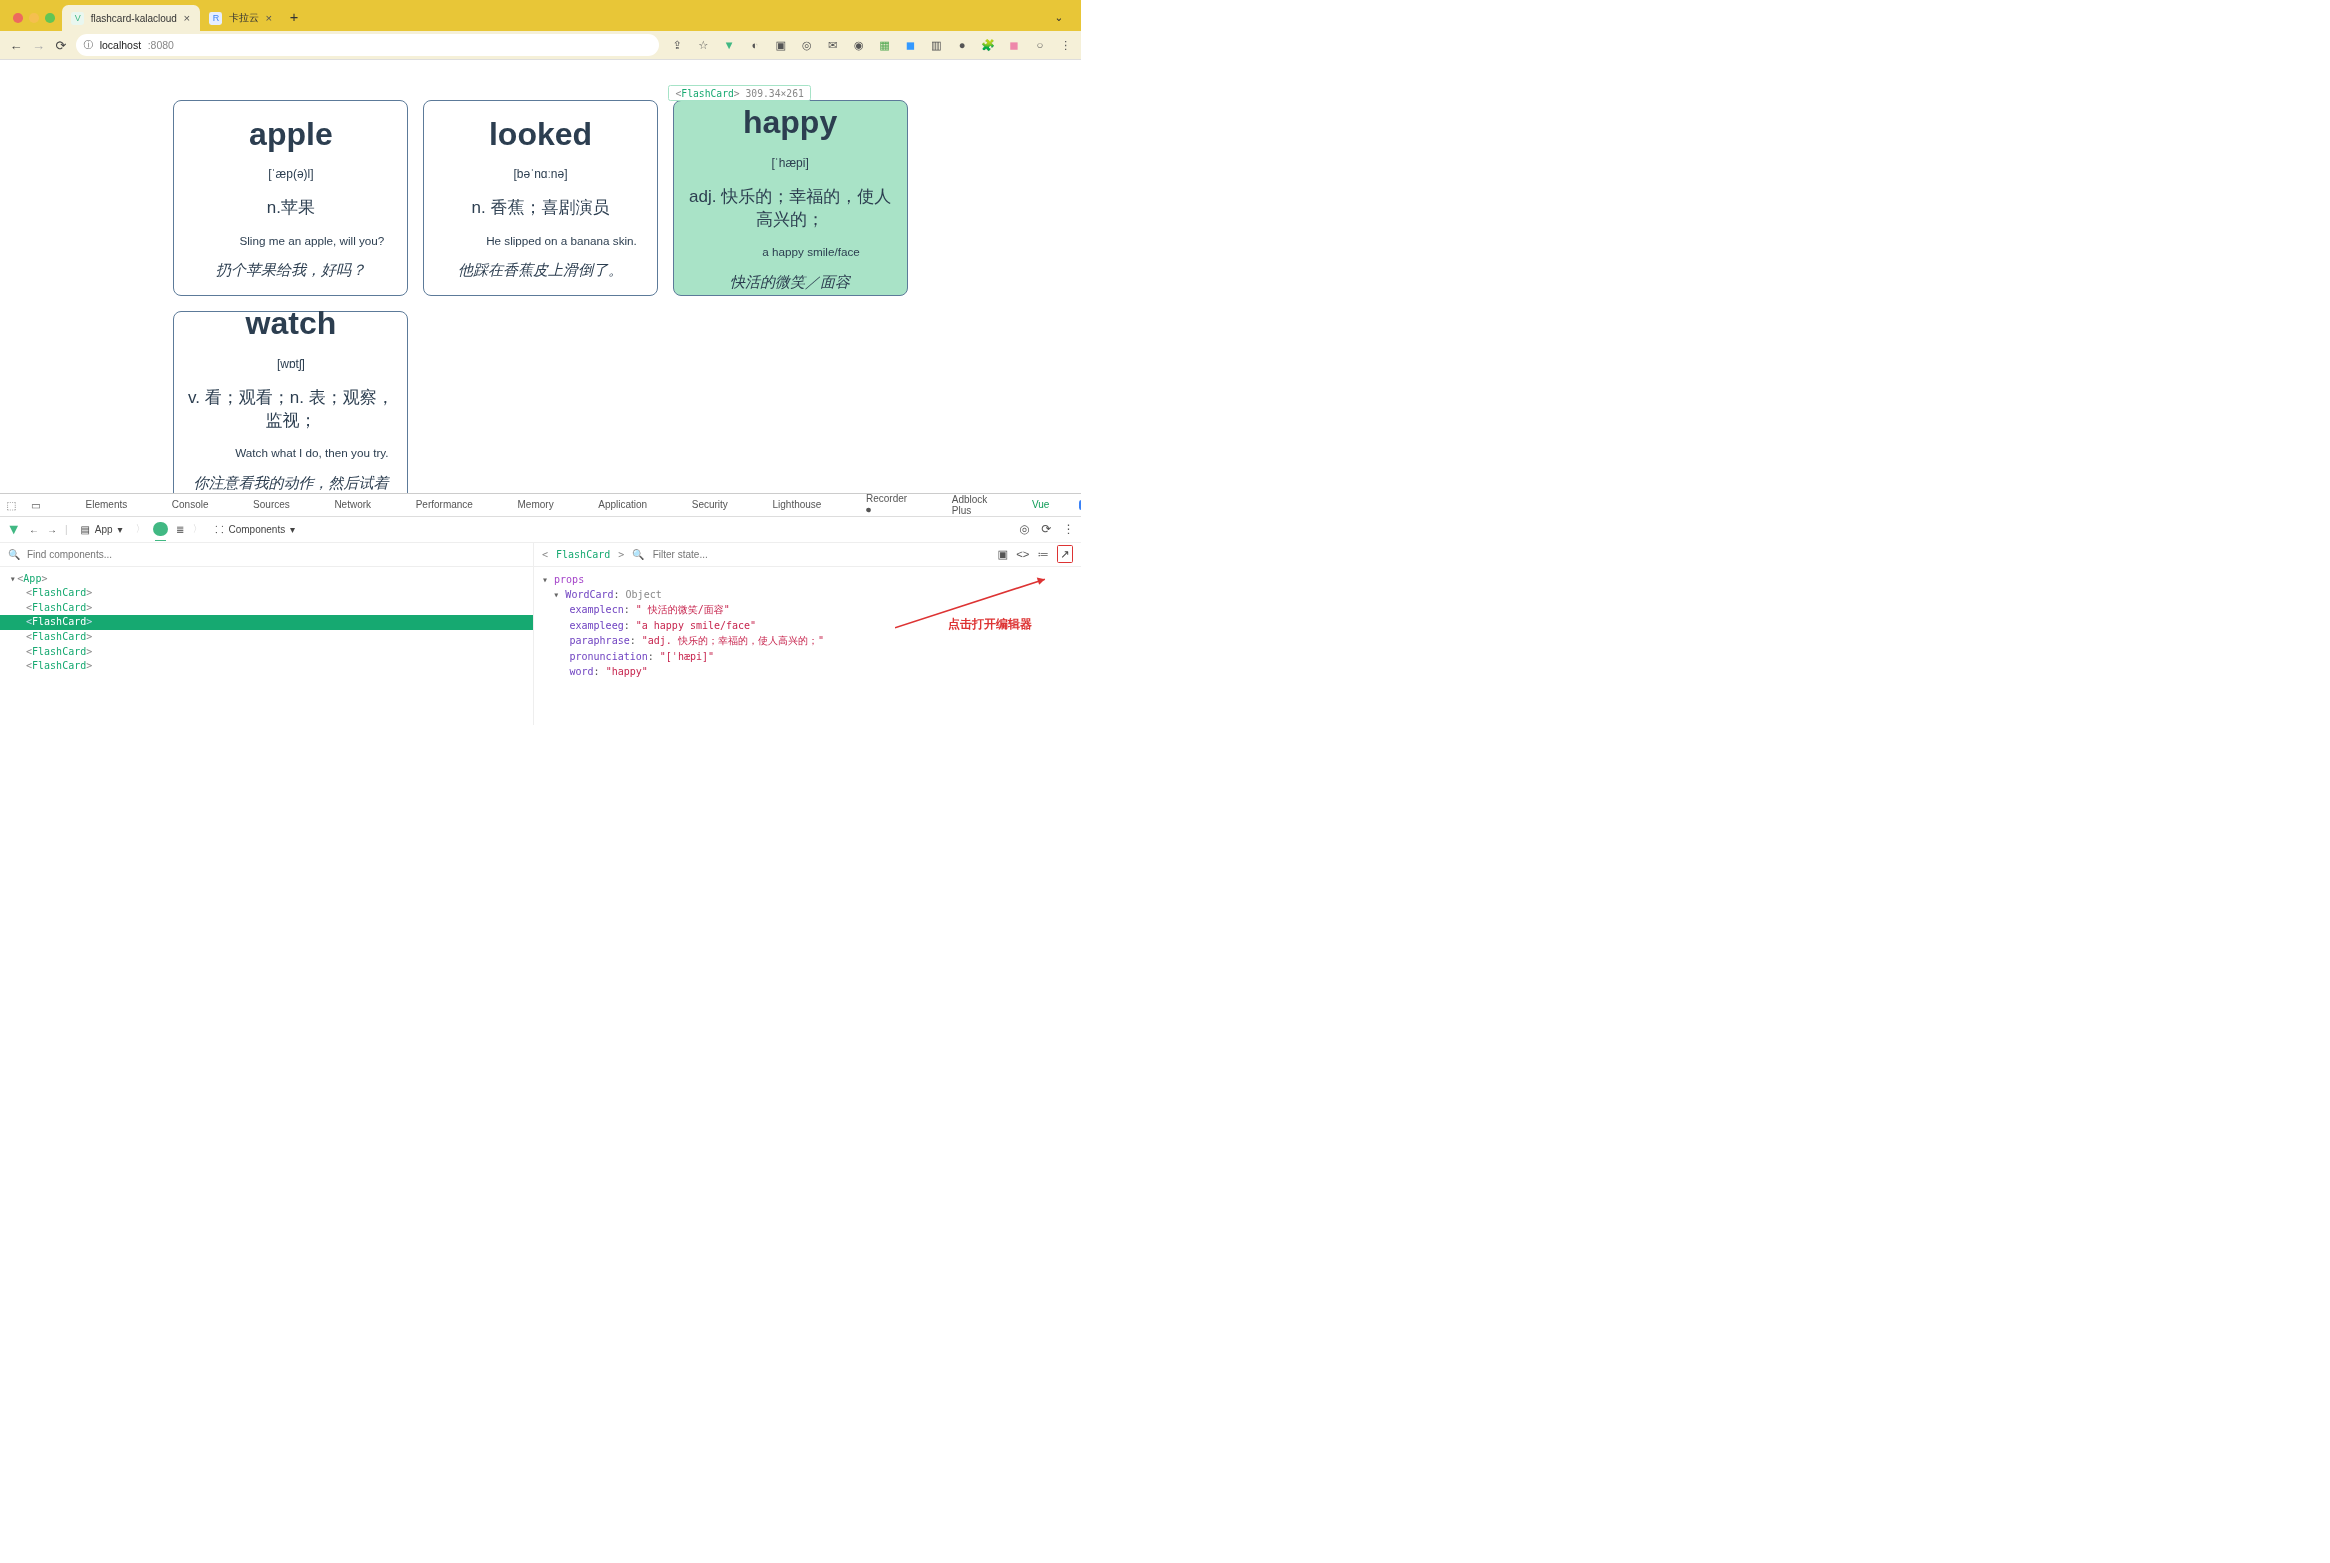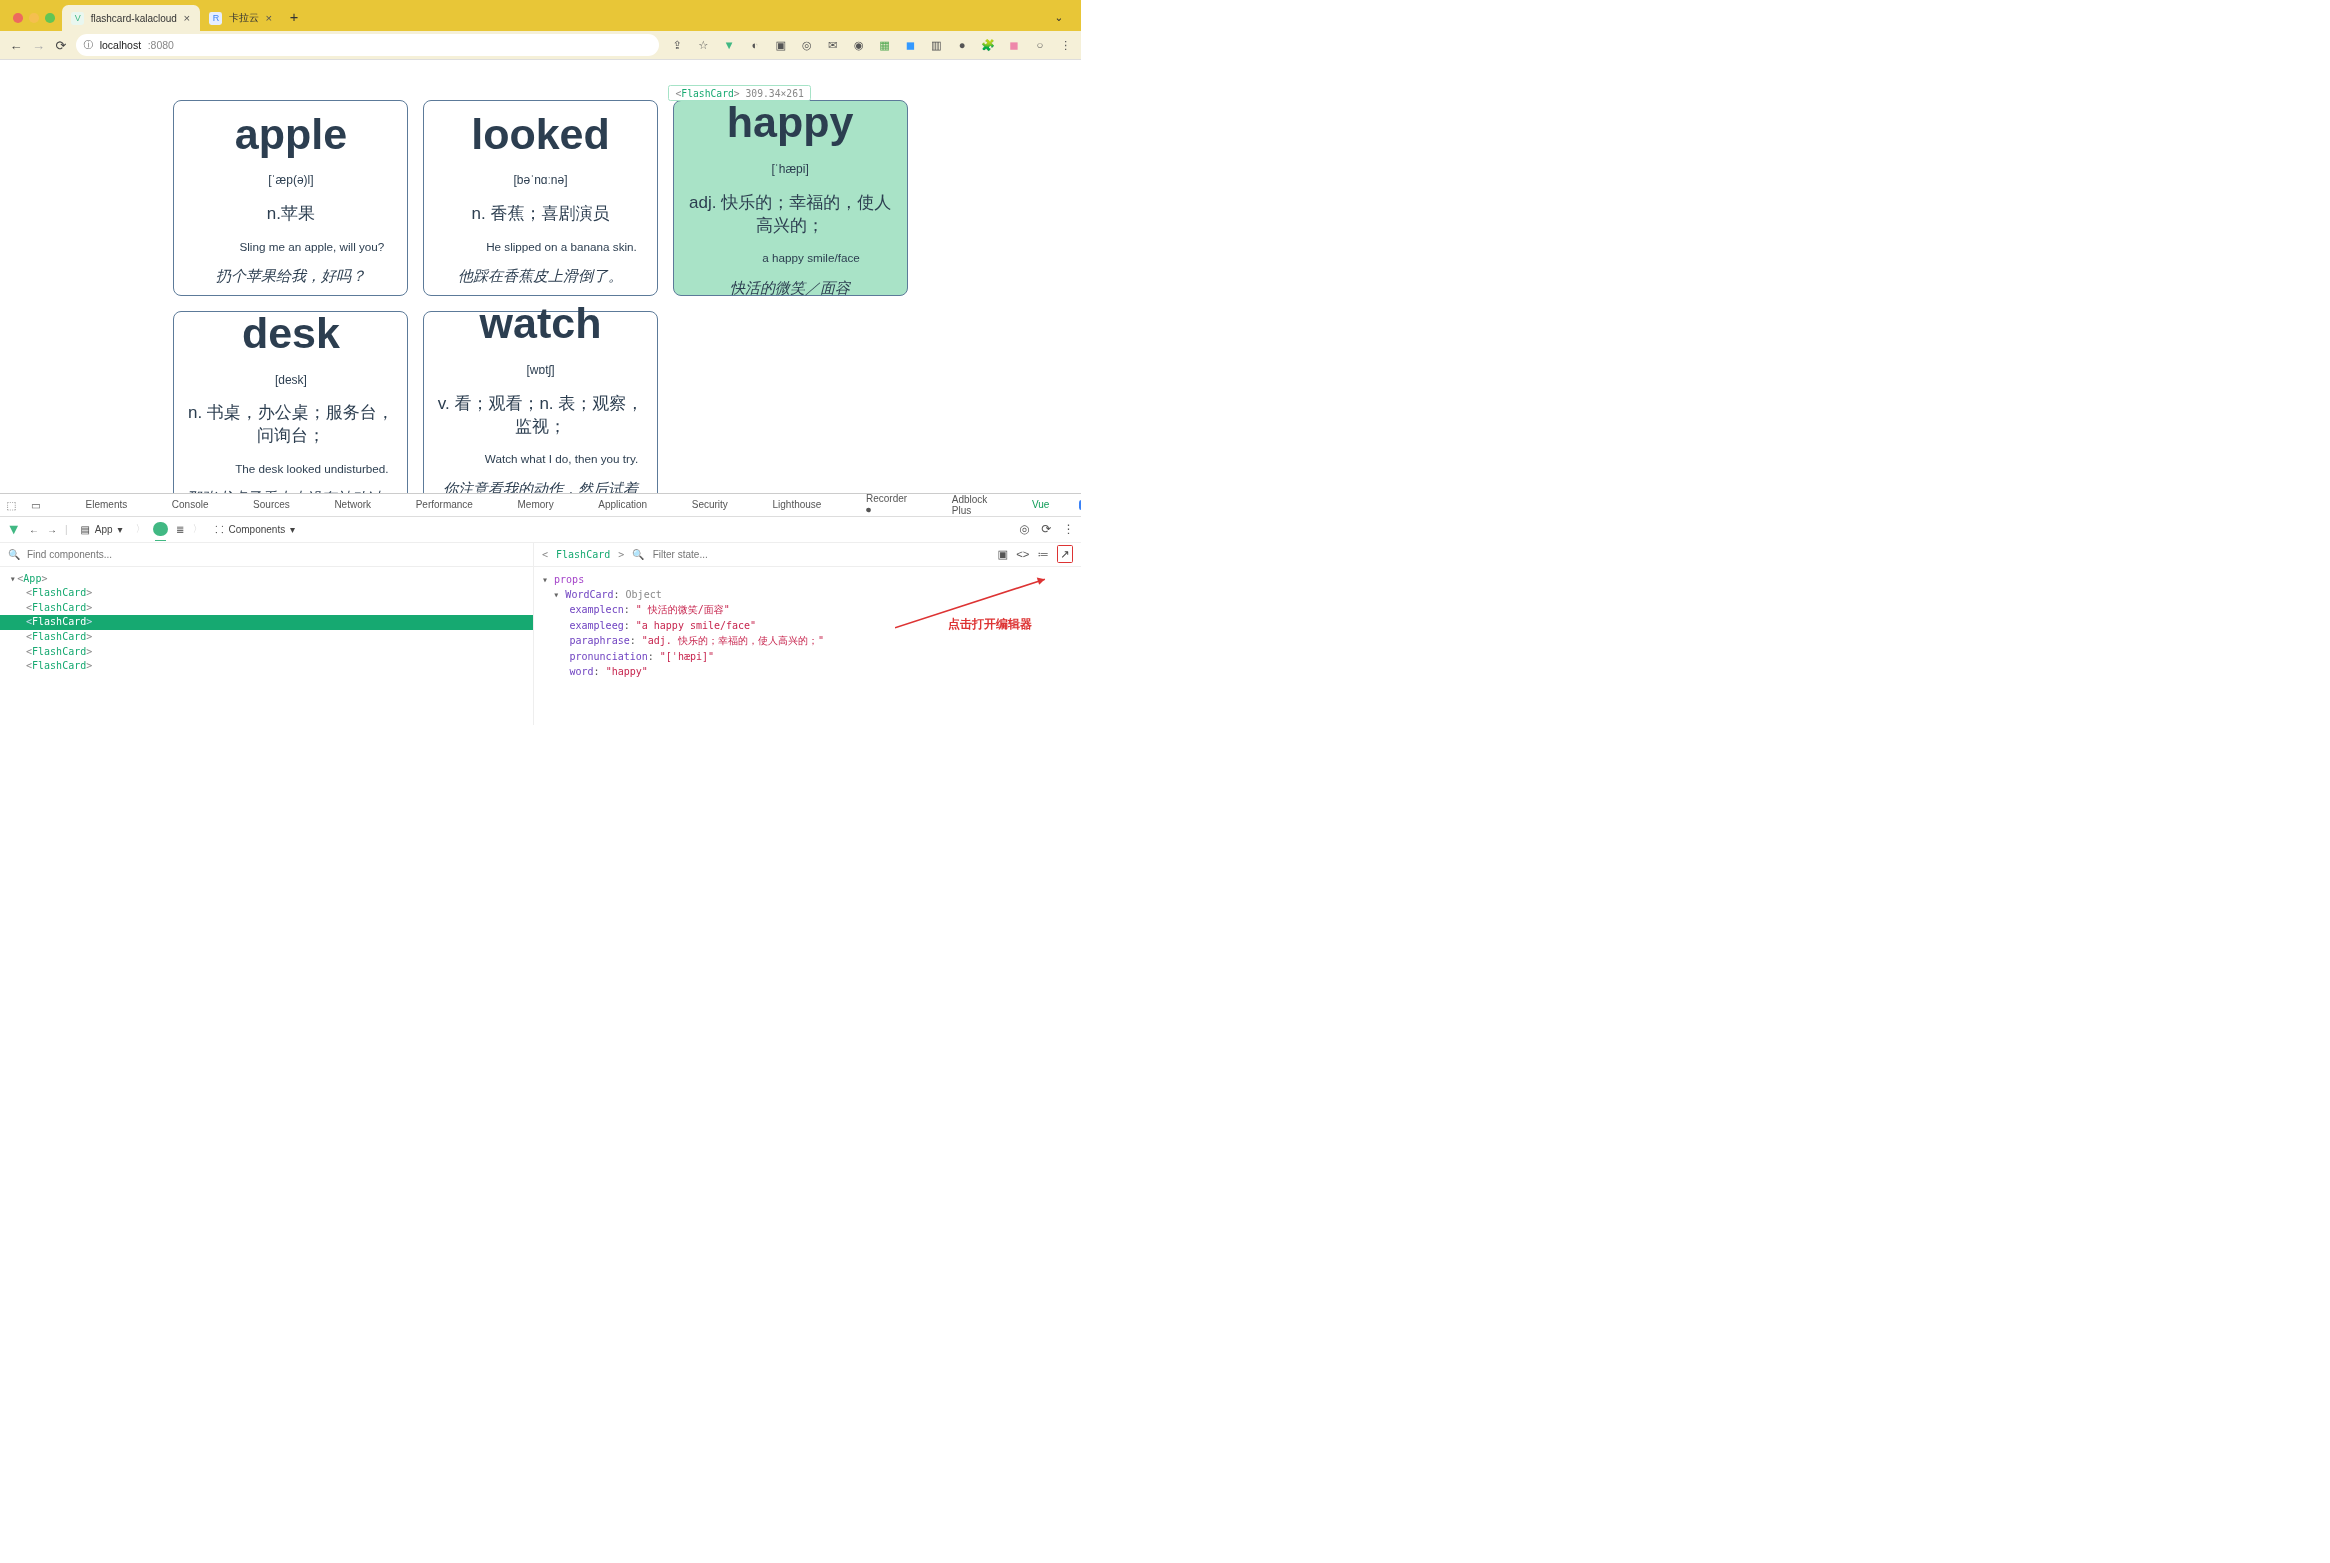--- a/index.html
+++ b/index.html
@@ -30,21 +30,21 @@
   .right-icons { margin-left: auto; display: flex; gap: 11.3px; align-items: center; color: #555; }
   .right-icons span { width: 14.6px; height: 14.6px; display: inline-flex; align-items: center; justify-content: center; font-size: 11.3px; }
 
   
   .page { height: 433px; overflow: hidden; background: #fff; position: relative; }
   .inspect-pill { position: absolute; left: 668px; top: 25px; background: #fff; border: 0.8px solid #a6e3c7; border-radius: 2.4px; padding: 1.6px 6.5px; font-family: Menlo, monospace; font-size: 9.7px; color: #888; }
   .inspect-pill .cmp { color: #17a971; }
   .grid { display: grid; grid-template-columns: repeat(3, 235px); gap: 14.6px; justify-content: center; padding-top: 40px; }
   .card { border: 1.2px solid #5c7a99; border-radius: 8px; height: 196px; display: flex; flex-direction: column; align-items: center; justify-content: center; gap: 14.6px; color: #2c3e50; padding: 8px; text-align: center; }
   .card.hl { background: #a9e3c7; }
-  .card .word { font-size: 43px; font-weight: 700; color: #2c3e50; }
+  .card .word { font-size: 32px; font-weight: 700; color: #2c3e50; }
   .card .pron { font-size: 12px; color: #2c3e50; text-align: center; }
   .card .para { font-size: 17px; color: #2c3e50; }
   .card .eg { font-size: 11.7px; color: #2c3e50; margin-left: 42px; }
   .card .cn { font-size: 15px; font-style: italic; color: #2c3e50; }
 
   
   .devtools { border-top: 0.8px solid #ccc; background: #fff; height: 232px; display: flex; flex-direction: column; font-size: 10px; color: #444; }
   .dt-tabs { display: flex; align-items: center; height: 22.7px; border-bottom: 0.8px solid #ddd; padding: 0 6.5px; gap: 14.6px; }
   .dt-tabs .icn { color: #666; font-size: 10.5px; }
   .dt-tabs .t { color: #555; padding-left: 30px; }
@@ -165,27 +165,20 @@
   <div class="cn">他踩在香蕉皮上滑倒了。</div>
       </div>
       <div class="card hl">
         <div class="word">happy</div>
   <div class="pron">[ˈhæpi]</div>
   <div class="para">adj. 快乐的；幸福的，使人高兴的；</div>
   <div class="eg">a happy smile/face</div>
   <div class="cn">快活的微笑／面容</div>
       </div>
       <div class="card">
-        <div class="word">desk</div>
-  <div class="pron">[desk]</div>
-  <div class="para">n. 书桌，办公桌；服务台，问询台；</div>
-  <div class="eg">The desk looked undisturbed.</div>
-  <div class="cn">那张书桌子看上去没有被动过。</div>
-      </div>
-      <div class="card">
         <div class="word">watch</div>
   <div class="pron">[wɒtʃ]</div>
   <div class="para">v. 看；观看；n. 表；观察，监视；</div>
   <div class="eg">Watch what I do, then you try.</div>
   <div class="cn">你注意看我的动作，然后试着做。</div>
       </div>
     </div>
 </div>
 
 <div class="devtools">

